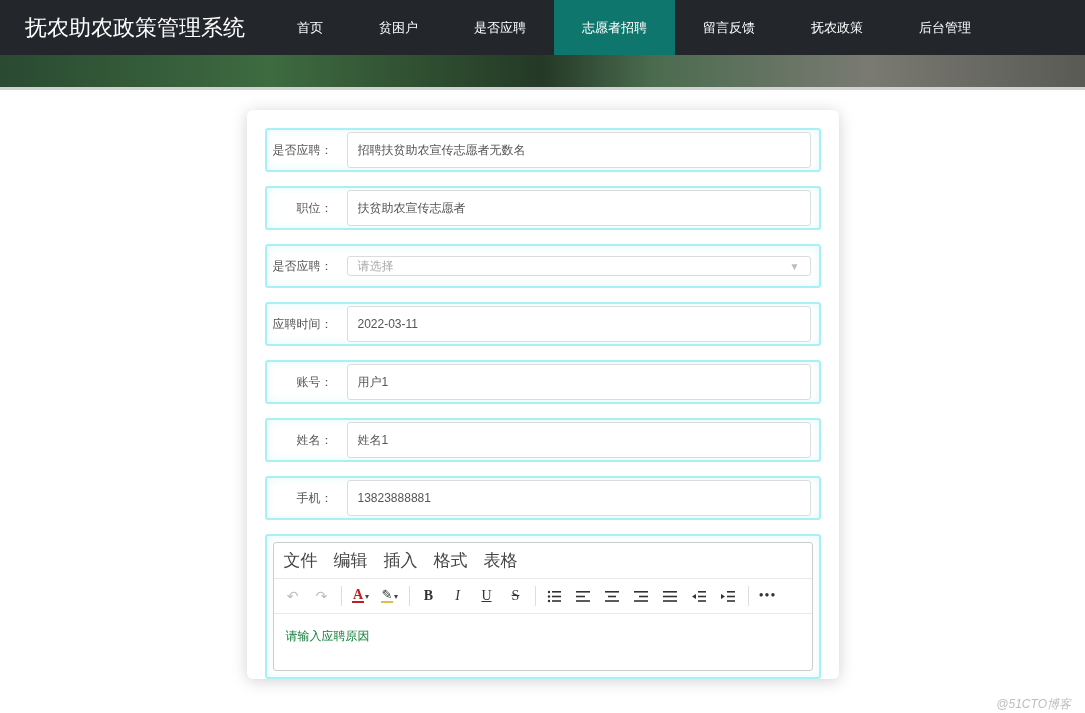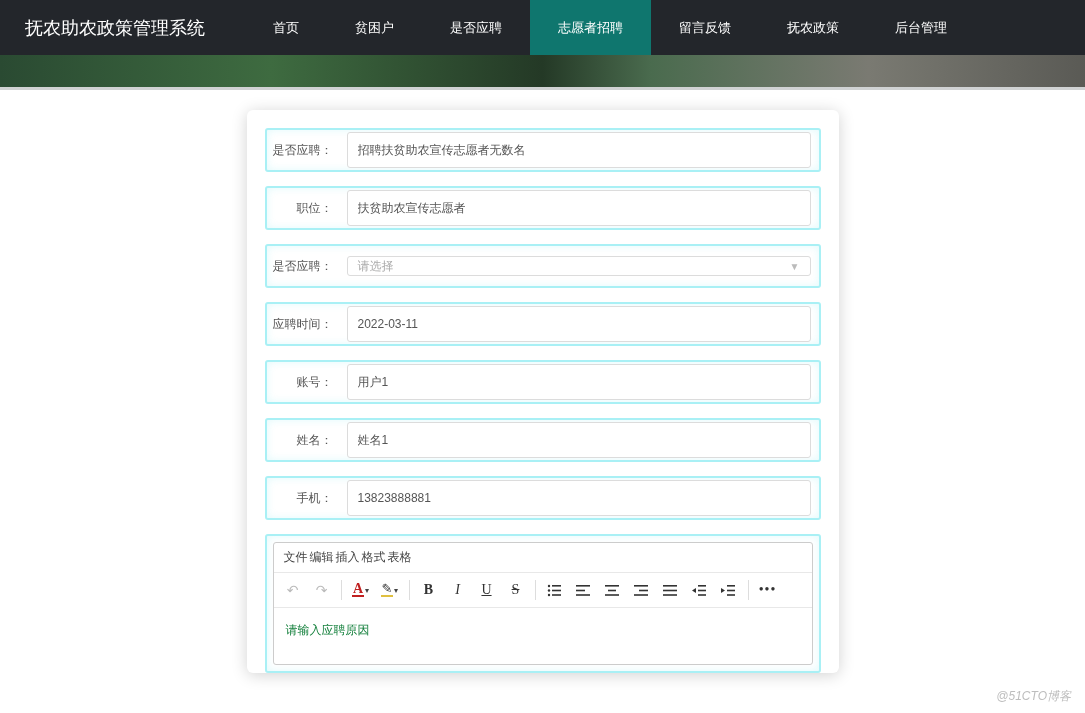--- a/index.html
+++ b/index.html
@@ -16,23 +16,23 @@
   
   .topnav {
     height: 55px;
     background: #23262b;
     display: flex;
     align-items: center;
     padding-left: 25px;
   }
   .brand {
     color: #fff;
-    font-size: 18px;
+    font-size: 22px;
     font-weight: 500;
-    margin-right: 40px;
+    margin-right: 24px;
     white-space: nowrap;
   }
   .navitems { display: flex; height: 100%; }
   .navitem {
     color: #fff;
     font-size: 13px;
     padding: 18px 28px;
     display: flex;
     align-items: center;
     white-space: nowrap;
@@ -101,23 +101,23 @@
     padding: 6px;
     box-shadow: inset 0 0 8px rgba(0,210,230,0.12);
   }
   .editor {
     border: 1px solid #ccc;
     border-radius: 3px;
     background: #fff;
   }
   .menubar {
     display: flex;
-    gap: 2px;
+    gap: 16px;
     padding: 6px 10px;
-    font-size: 12px;
+    font-size: 17px;
     color: #444;
     border-bottom: 1px solid #e8e8e8;
   }
   .toolbar {
     display: flex;
     align-items: center;
     gap: 3px;
     padding: 4px 6px;
     border-bottom: 1px solid #e8e8e8;
     flex-wrap: nowrap;
@@ -142,21 +142,21 @@
   .highlightA .pen { font-size:13px; color:#333;}
   .highlightA .bar { width: 12px; height: 2px; background: #e0c040; margin-top:1px;}
   .ed-body {
     min-height: 56px;
     padding: 14px 12px;
     font-size: 12px;
     color: #15803d;
   }
   .watermark {
     position: absolute;
-    bottom: 8px;
+    bottom: 0;
     right: 14px;
     color: #bdbdbd;
     font-size: 12px;
     font-style: italic;
   }
 </style>
 </head>
 <body>
 
 <div class="topnav">

